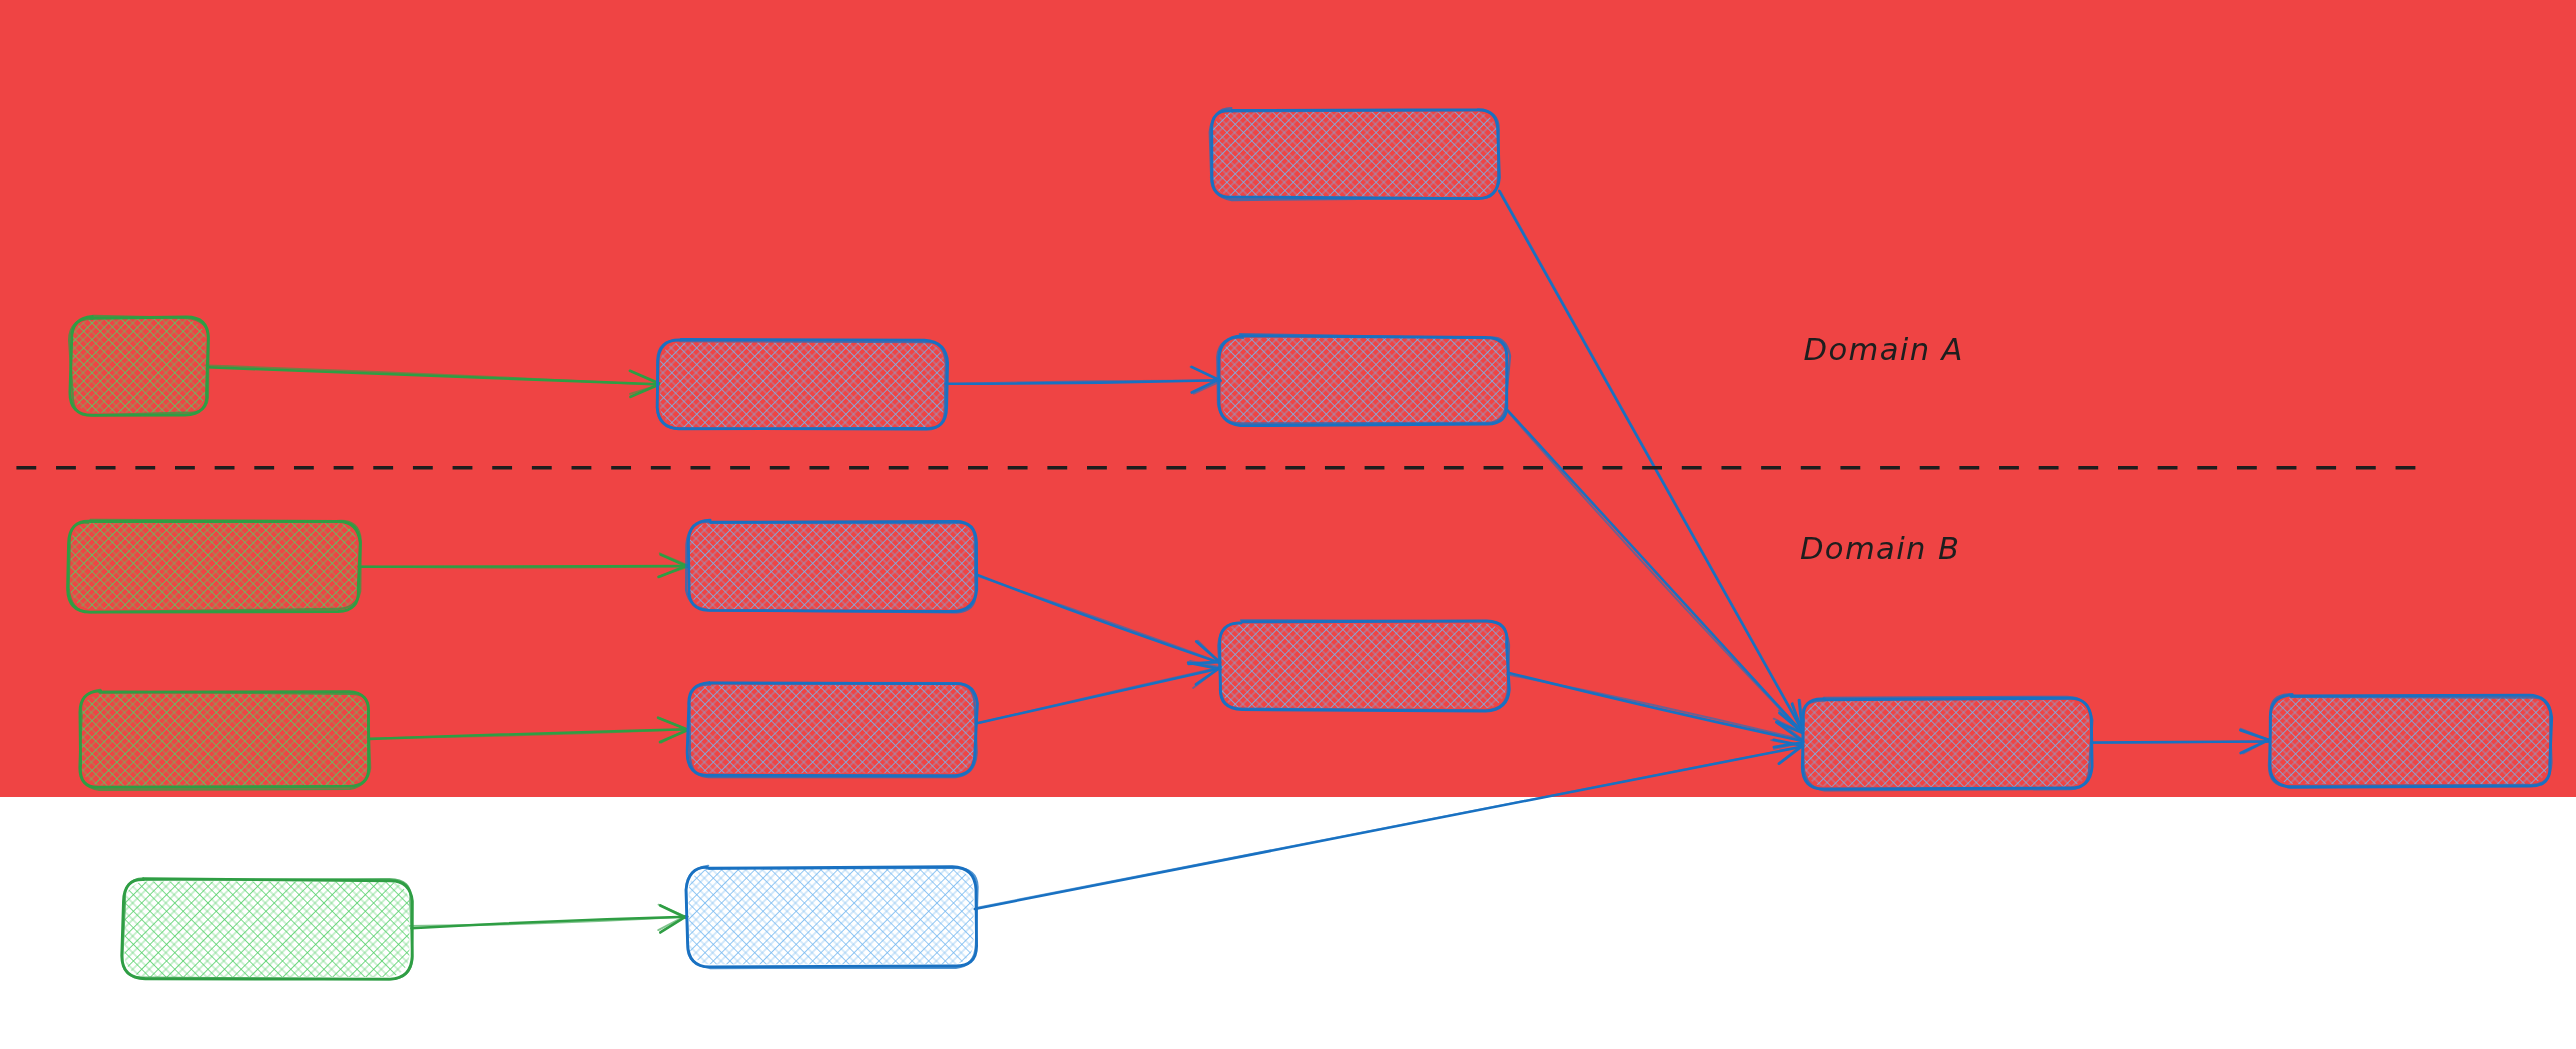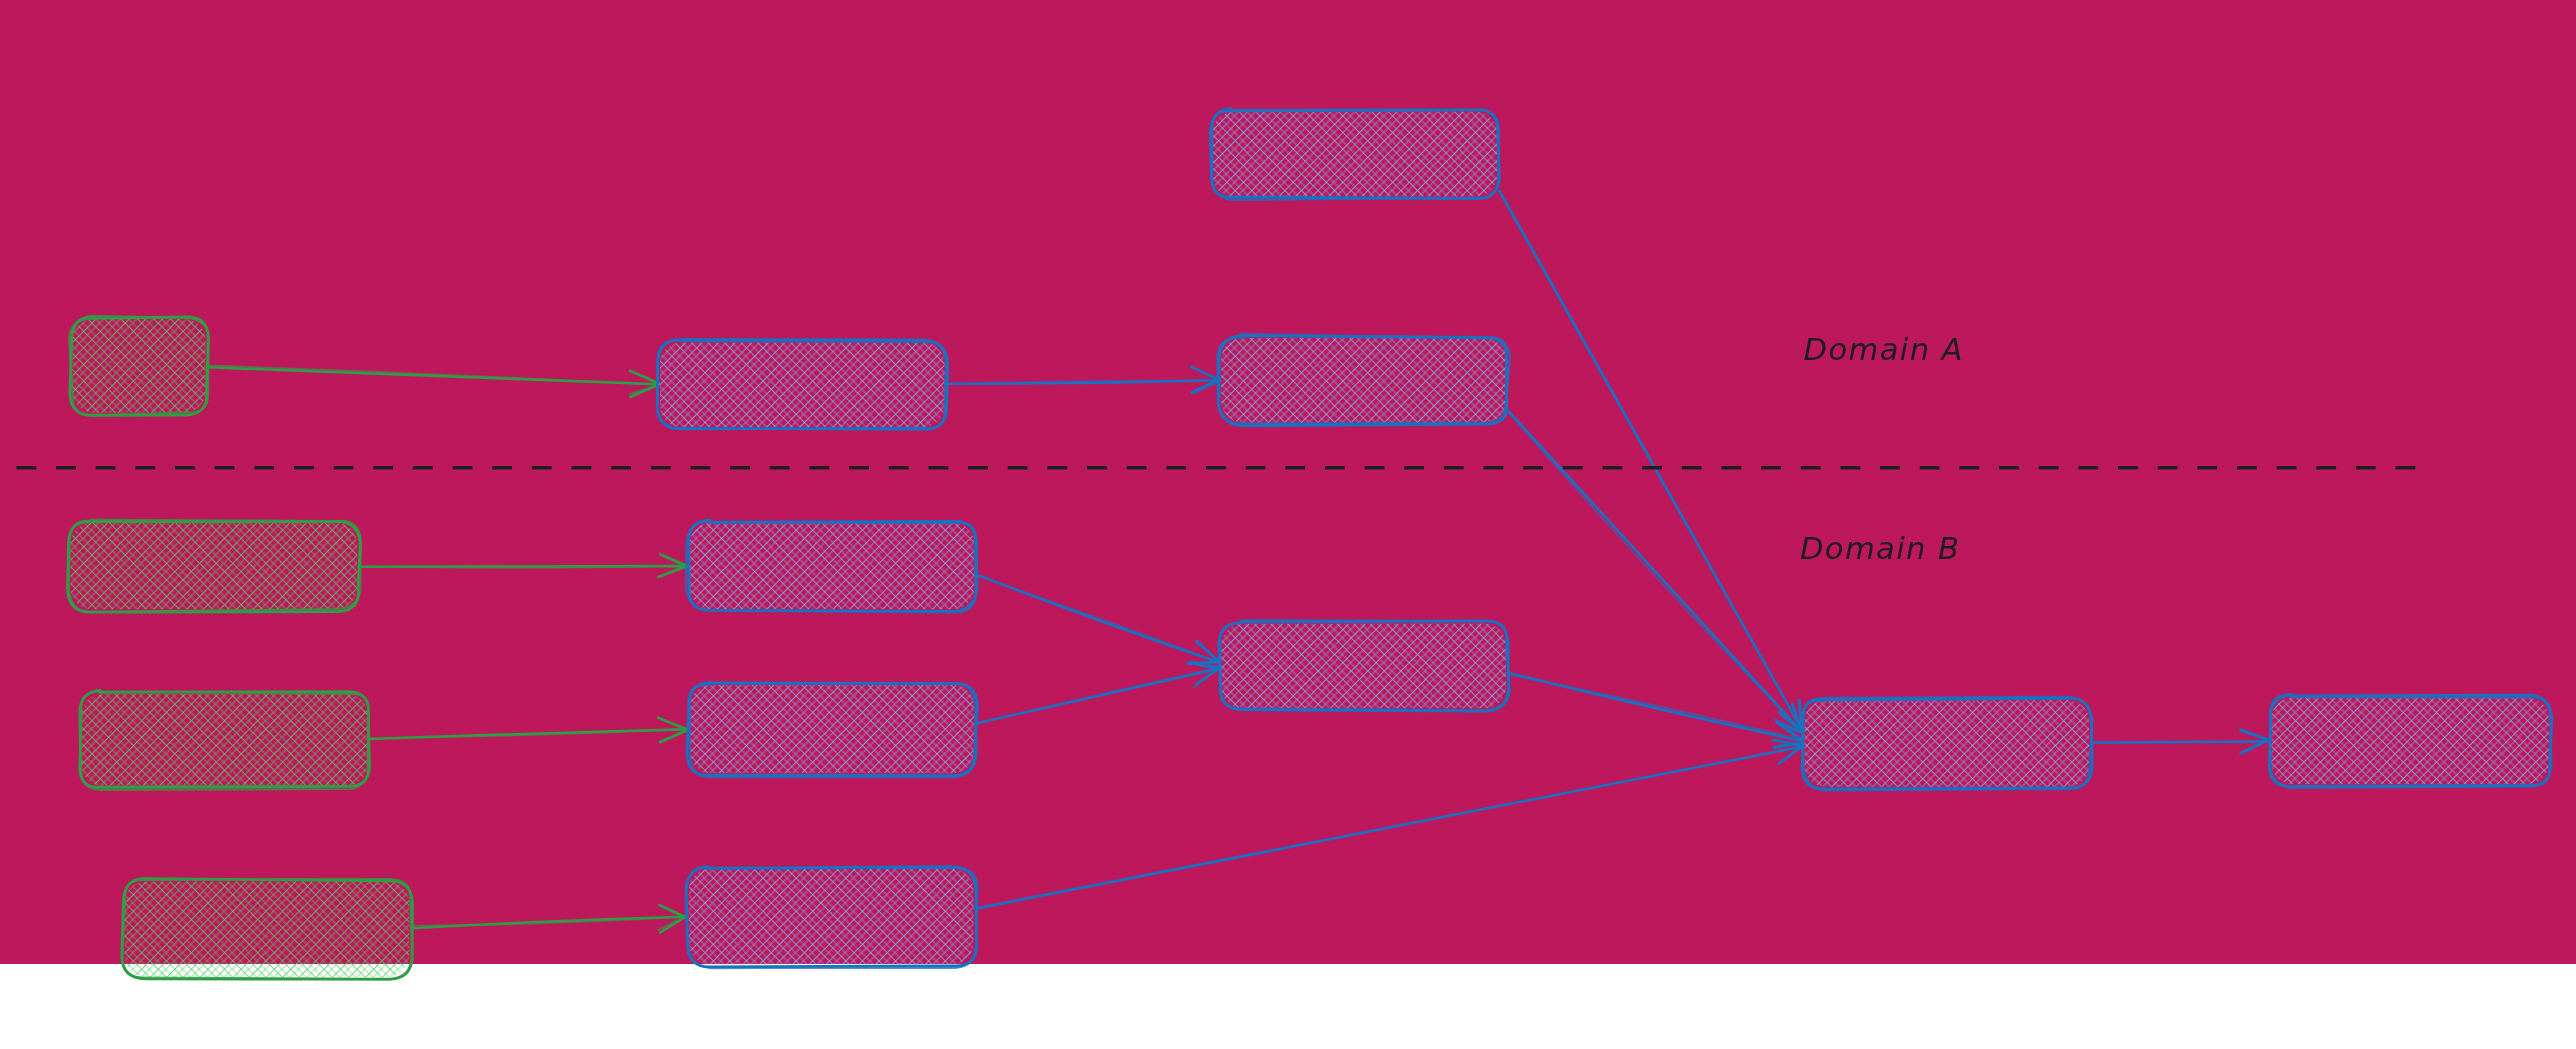--- a/index.html
+++ b/index.html
@@ -10,22 +10,22 @@
   }
   body {
     width: 2576px;
     height: 1049px;
     overflow: hidden;
     font-family: "DejaVu Sans", sans-serif;
   }
   #canvas-root {
     position: relative;
     width: 2576px;
-    height: 964px;
-    background: #be185d;
+    height: 797px;
+    background: #ef4444;
   }
   svg#diagram {
     position: absolute;
     top: 0;
     left: 0;
     width: 2576px;
     height: 1049px;
     display: block;
   }
   .domain-label {

